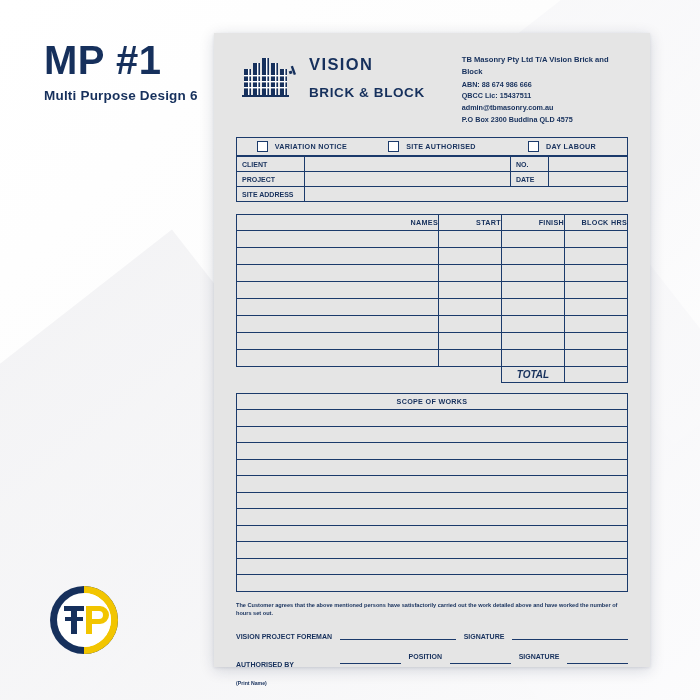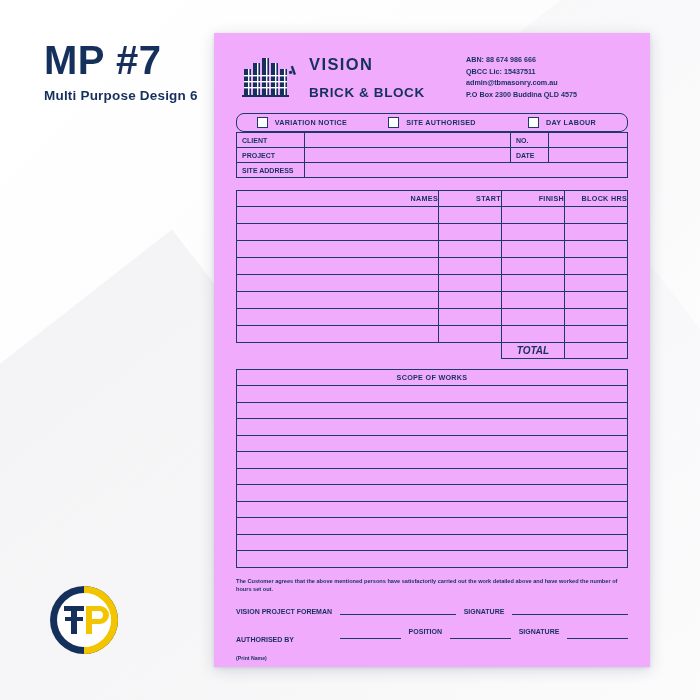--- a/index.html
+++ b/index.html
@@ -51,21 +51,21 @@
   }
 
   
   .logo-mark{
     position:absolute;left:48px;top:584px;width:72px;height:72px;
   }
 
   
   .sheet{
     position:absolute;left:214px;top:33px;width:436px;height:634px;
-    background:#f0abfc;
+    background:#e5e5e5;
     box-shadow:0 3px 14px rgba(20,30,60,.16), 0 1px 3px rgba(20,30,60,.10);
   }
   .sheet-inner{
     position:absolute;left:0;top:0;right:0;bottom:0;
     padding:18px 22px 14px 22px;
     box-sizing:border-box;
   }
 
   
   .letterhead{display:flex;align-items:flex-start;gap:10px;}
@@ -78,21 +78,21 @@
     color:#16305c;font-weight:bold;font-size:13.5px;letter-spacing:.6px;margin-top:12px;
   }
   .company{
     font-size:7.2px;line-height:1.62;color:#16305c;font-weight:bold;padding-top:3px;
   }
   .company .nm{font-size:7.6px;}
 
   
   table{border-collapse:collapse;width:100%;}
   td,th{border:1px solid #1b3a6b;padding:0;}
-  .t-top{margin-top:12px;border-radius:8px;}
+  .t-top{margin-top:12px;}
   .chkbar{
     border:1px solid #1b3a6b;
     display:flex;align-items:center;height:17px;
   }
   .chkcell{
     flex:1;display:flex;align-items:center;justify-content:center;gap:7px;
     font-size:7.2px;font-weight:bold;color:#16305c;letter-spacing:.3px;
   }
   .box{
     width:9px;height:9px;border:1px solid #1b3a6b;display:inline-block;background:#fff;
@@ -129,21 +129,21 @@
 </style>
 </head>
 <body>
 
 <div class="bg">
   <div class="bg-diag3"></div>
   <div class="bg-diag2"></div>
   <div class="bg-diag1"></div>
 </div>
 
-<div class="headline">MP #7</div>
+<div class="headline">MP #1</div>
 <div class="subhead">Multi Purpose Design 6</div>
 
 <div class="logo-mark">
   <svg width="72" height="72" viewBox="0 0 72 72">
     <circle cx="36" cy="36" r="34" fill="#16305c"></circle>
     <path d="M36 2 a34 34 0 0 1 0 68 z" fill="#f2c500"></path>
     <circle cx="36" cy="36" r="27" fill="#ffffff"></circle>
     <path d="M36 9 a27 27 0 0 1 0 54 z" fill="#ffffff"></path>
     <g fill="#16305c">
       <rect x="16" y="22" width="20" height="5"></rect>
@@ -187,20 +187,21 @@
             <rect x="50" y="11" width="2.4" height="9" transform="rotate(-20 51 15)"></rect>
           </g>
         </svg>
       </span>
       <div class="brand-text">
         <div class="l1">VISION</div>
         <div class="l2">BRICK &amp; BLOCK</div>
       </div>
     </div>
     <div class="company">
+      <div class="nm">TB Masonry Pty Ltd T/A Vision Brick and Block</div>
       <div>ABN: 88 674 986 666</div>
       <div>QBCC Lic: 15437511</div>
       <div>admin@tbmasonry.com.au</div>
       <div>P.O Box 2300 Buddina QLD 4575</div>
     </div>
   </div>
 
   <div class="chkbar t-top">
     <div class="chkcell">
       <span class="box"></span>

